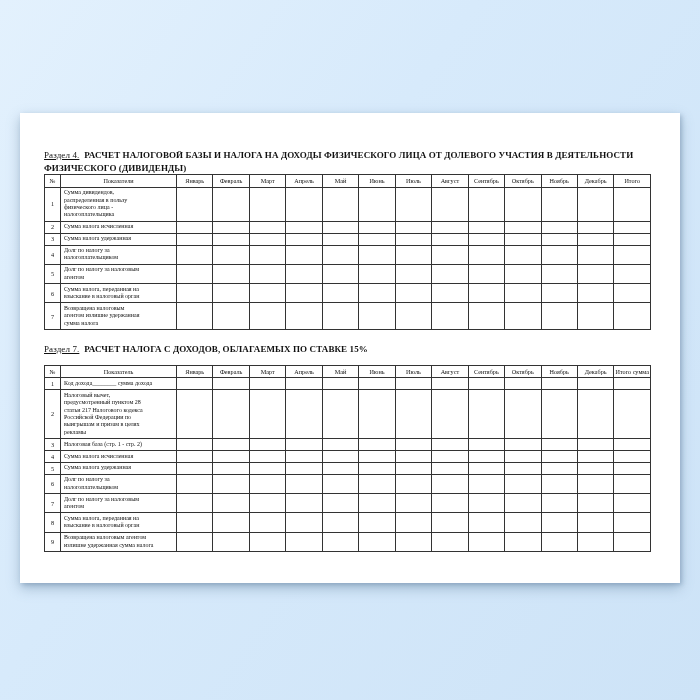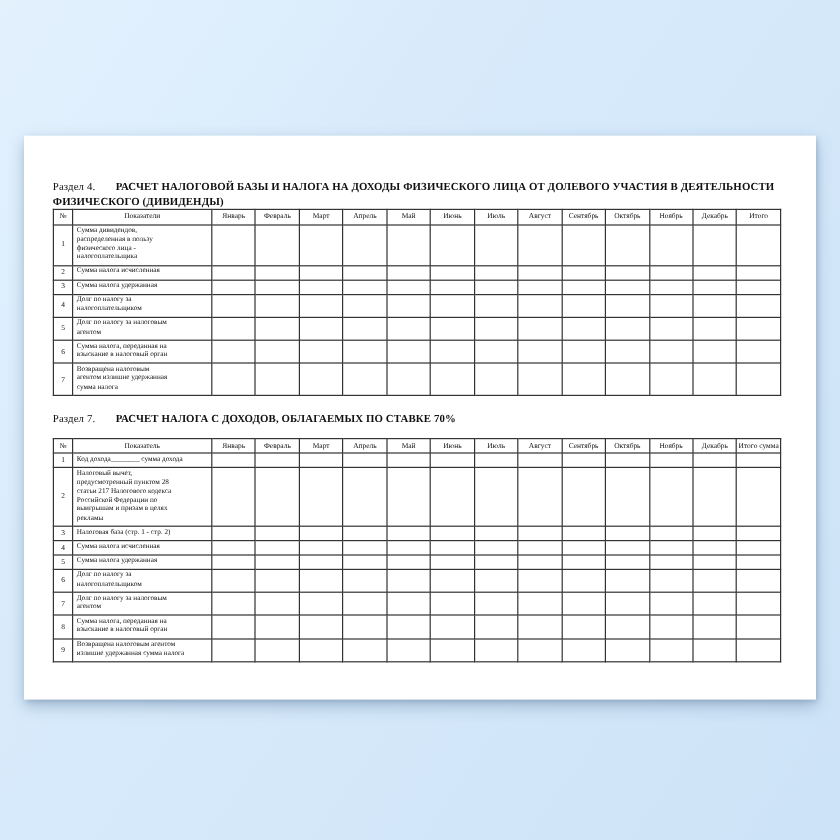--- a/index.html
+++ b/index.html
@@ -16,21 +16,21 @@
     box-sizing: border-box;
     padding: 36px 29px 0 24px;
   }
   .section-title {
     margin: 0 0 10px 0;
     font-size: 9px;
     line-height: 12.5px;
     white-space: pre-line;
     letter-spacing: 0.1px;
   }
-  .section-title .prefix { font-weight: normal; margin-right: 17px; }
+  .section-title .prefix { font-weight: normal; margin-right: 5px; text-decoration: underline; }
   .section-title .main  { font-weight: bold; }
   .sec4 { margin-bottom: 0; }
   .sec5-title { margin-top: 13px; margin-bottom: 9px; }
   table.grid {
     table-layout: fixed;
     width: 607px;
     border-collapse: collapse;
   }
   table.grid th, table.grid td {
     border: 1px solid #333;
@@ -230,21 +230,21 @@
           <td class="cell-value"></td>
           <td class="cell-value"></td>
           <td class="cell-value"></td>
           <td class="cell-value"></td>
           <td class="cell-value"></td>
           <td class="cell-value"></td>
         </tr>
       </tbody>
     </table>
 
-  <p class="section-title sec5-title"><span class="prefix">Раздел 7.</span><span class="main">РАСЧЕТ НАЛОГА С ДОХОДОВ, ОБЛАГАЕМЫХ ПО СТАВКЕ 70%</span></p>
+  <p class="section-title sec5-title"><span class="prefix">Раздел 7.</span><span class="main">РАСЧЕТ НАЛОГА С ДОХОДОВ, ОБЛАГАЕМЫХ ПО СТАВКЕ 15%</span></p>
 
   <table class="grid">
       <colgroup>
         <col style="width: 16px;">
         <col style="width: 116px;">
         <col>
         <col>
         <col>
         <col>
         <col>

